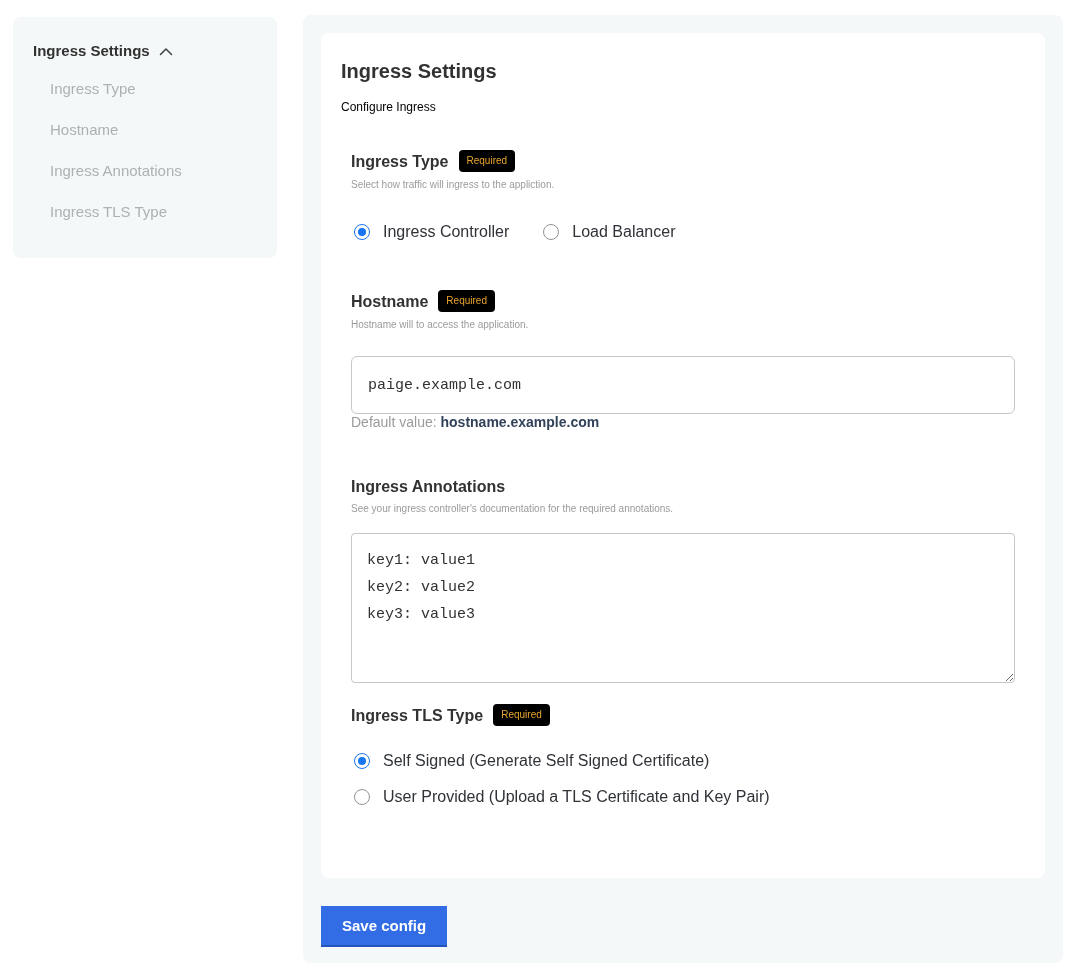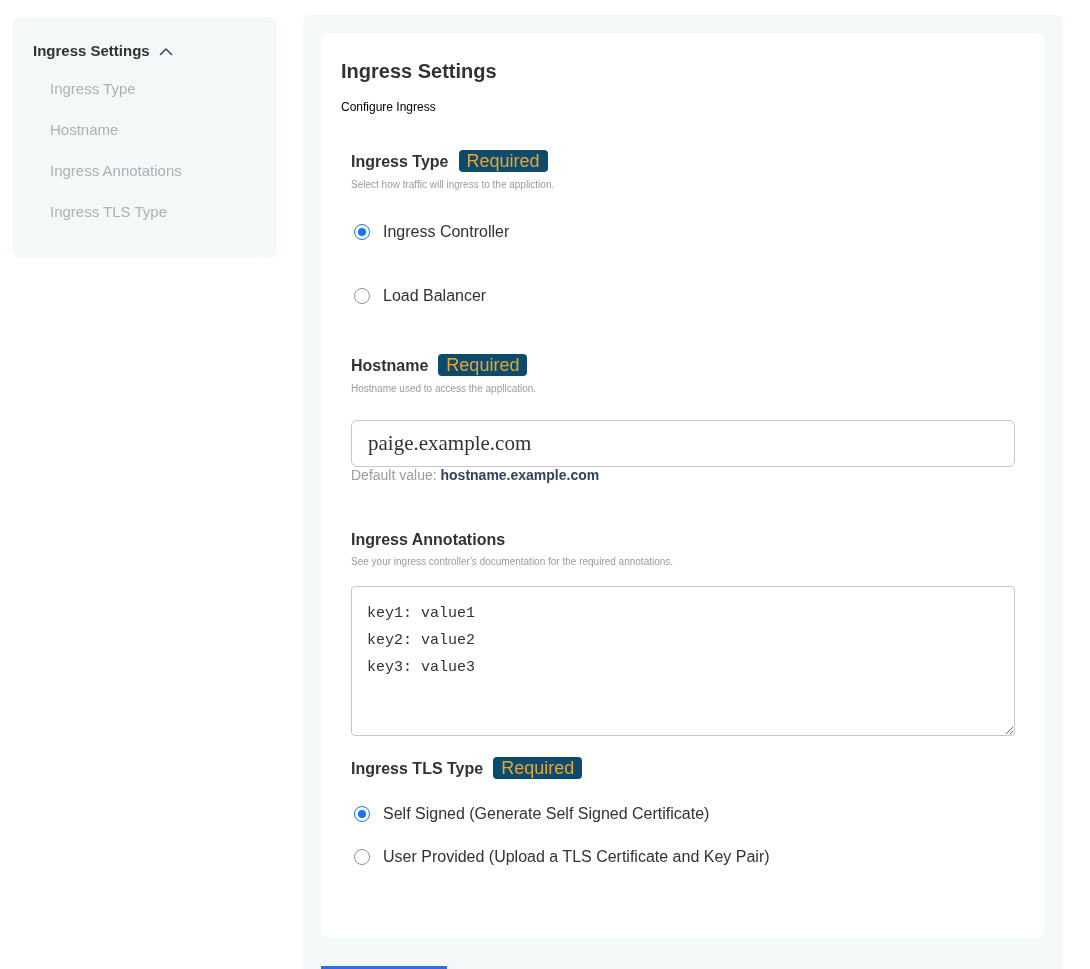--- a/index.html
+++ b/index.html
@@ -25,37 +25,37 @@
   .card-subtitle { margin-top: 17px; font-size: 12px; color: #000000; }
 
   .config-group { margin-left: 10px; }
   .group-ingress-type { margin-top: 36px; }
   .group-hostname { margin-top: 49px; }
   .group-annotations { margin-top: 47px; }
   .group-tls { margin-top: 21px; }
 
   .group-label-row { display: flex; align-items: center; gap: 10px; }
   .group-label { font-size: 16px; font-weight: 700; color: #323232; line-height: 19px; }
-  .badge { background: #0c4a6e; color: #e9a62c; font-size: 18px;
+  .badge { background: #000000; color: #e9a62c; font-size: 10px;
     padding: 3px 8px; border-radius: 4px; line-height: 16px; text-align: center; }
   .group-help { margin-top: 5px; font-size: 10px; color: #9b9b9b; line-height: 16px; }
 
-  .radio-row { display: flex; gap: 46px; margin-top: 30px; margin-left: 3px; flex-direction: column; }
-  .radio-col { display: flex; flex-direction: column; gap: 25px; margin-top: 26px; margin-left: 3px; }
+  .radio-row { display: flex; align-items: center; gap: 34px; margin-top: 30px; margin-left: 3px; }
+  .radio-col { display: flex; flex-direction: column; gap: 18px; margin-top: 26px; margin-left: 3px; }
   .radio-option { display: flex; align-items: center; gap: 13px;
     font-size: 16px; font-weight: 500; color: #2f3237; cursor: pointer; }
   .radio-circle { width: 16px; height: 16px; border-radius: 50%;
     border: 1.5px solid #8e9398; background: #fff; position: relative; flex: 0 0 16px; }
   .radio-option.selected .radio-circle { border-color: #1875f0; }
   .radio-option.selected .radio-circle::after { content: ""; position: absolute;
     left: 2.5px; top: 2.5px; width: 8px; height: 8px; border-radius: 50%; background: #1875f0; }
 
-  .text-input { display: block; width: 100%; height: 47px; margin-top: 23px;
+  .text-input { display: block; width: 100%; height: 58px; margin-top: 23px;
     border: 1px solid #c4c8ca; border-radius: 6px; padding: 0 16px;
-    font-family: Liberation Serif, serif; font-size: 21px; color: #323232;
+    font-family: Liberation Mono, monospace; font-size: 15px; color: #323232;
     background: #fff; outline: none; }
   .default-line { font-size: 14px; color: #9b9b9b; }
   .default-line b { color: #32415a; font-weight: 700; }
 
   .annotations-textarea { display: block; width: 100%; height: 150px; margin-top: 16px;
     border: 1px solid #c4c8ca; border-radius: 4px; padding: 13px 15px;
     font-family: "Liberation Mono", monospace; font-size: 15px; line-height: 27px;
     color: #323232; resize: both; outline: none; }
 
   .save-button { display: inline-block; margin-top: 28px; background: #326de6;
@@ -104,21 +104,21 @@
             <span>Load Balancer</span>
           </label>
         </div>
       </section>
 
       <section class="config-group group-hostname">
         <div class="group-label-row">
           <span class="group-label">Hostname</span>
           <span class="badge">Required</span>
         </div>
-        <p class="group-help">Hostname used to access the application.</p>
+        <p class="group-help">Hostname will to access the application.</p>
         <input type="text" class="text-input" value="paige.example.com" style="">
         <p class="default-line"><span>Default value: </span><b>hostname.example.com</b></p>
       </section>
 
       <section class="config-group group-annotations">
         <div class="group-label-row">
           <span class="group-label">Ingress Annotations</span>
         </div>
         <p class="group-help">See your ingress controller's documentation for the required annotations.</p>
         <textarea class="annotations-textarea" spellcheck="false" style="">key1: value1

